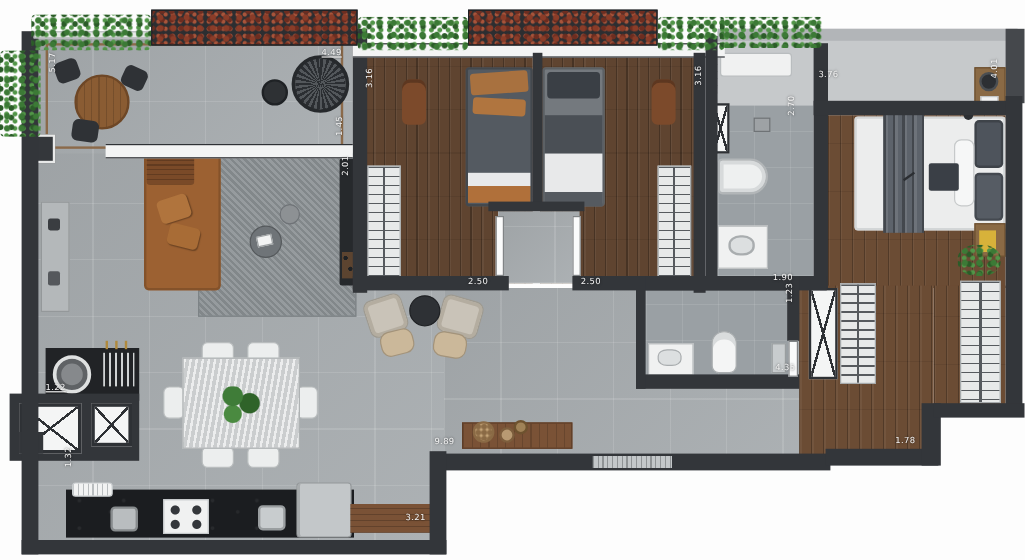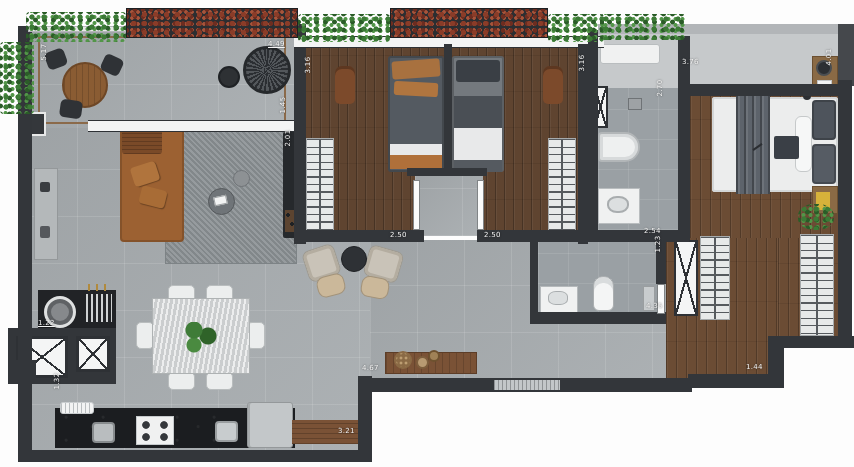--- a/index.html
+++ b/index.html
@@ -249,22 +249,22 @@
   <div class="lbl" style="left:268px;top:40px;text-decoration:underline;">4.49</div>
   <div class="lbl lbl-v" style="left:296px;top:61px;">3.16</div>
   <div class="lbl lbl-v" style="left:570px;top:59px;">3.16</div>
   <div class="lbl lbl-v" style="left:271px;top:101px;">1.45</div>
   <div class="lbl lbl-v" style="left:276px;top:134px;">2.01</div>
   <div class="lbl" style="left:390px;top:231px;">2.50</div>
   <div class="lbl" style="left:484px;top:231px;">2.50</div>
   <div class="lbl lbl-v" style="left:648px;top:84px;">2.70</div>
   <div class="lbl" style="left:682px;top:58px;">3.76</div>
   <div class="lbl lbl-v" style="left:817px;top:53px;">4.01</div>
-  <div class="lbl" style="left:644px;top:227px;">2.54</div>
+  <div class="lbl" style="left:644px;top:227px;">1.90</div>
   <div class="lbl lbl-v" style="left:646px;top:240px;">1.23</div>
   <div class="lbl" style="left:646px;top:302px;">4.35</div>
-  <div class="lbl" style="left:362px;top:364px;">4.67</div>
+  <div class="lbl" style="left:362px;top:364px;">9.89</div>
   <div class="lbl" style="left:338px;top:427px;">3.21</div>
   <div class="lbl" style="left:38px;top:319px;text-decoration:underline;">1.22</div>
   <div class="lbl lbl-v" style="left:45px;top:377px;">1.32</div>
-  <div class="lbl" style="left:746px;top:363px;">1.44</div>
+  <div class="lbl" style="left:746px;top:363px;">1.78</div>
 
 </div>
 
 </body></html>

